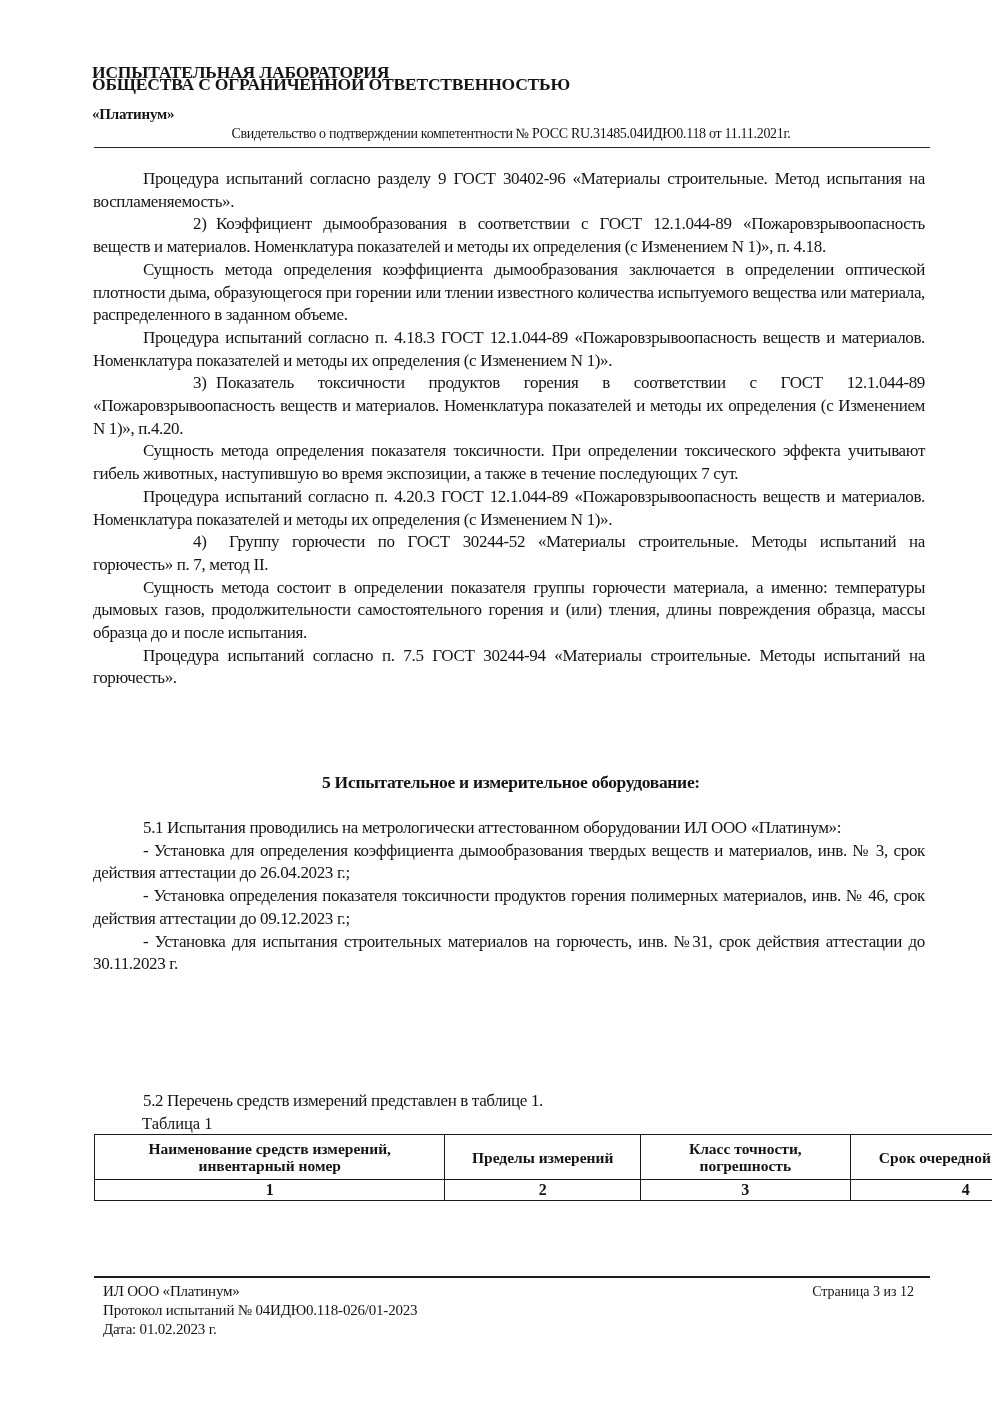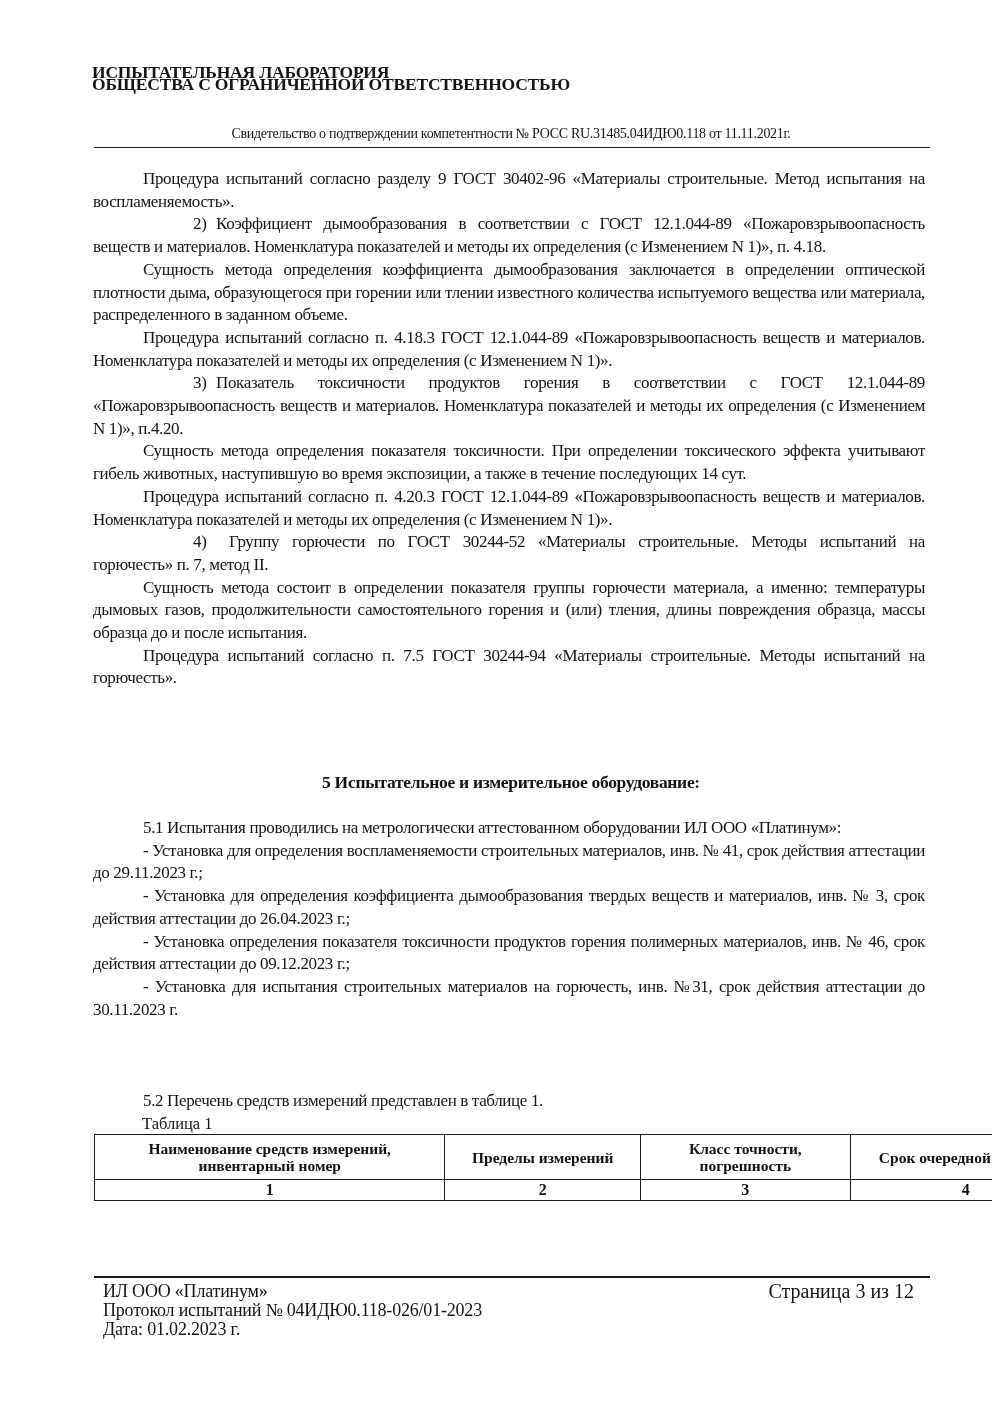--- a/index.html
+++ b/index.html
@@ -38,51 +38,51 @@
     table.t1 { position: absolute; left: 94px; top: 1134px; width: 988px;
                border-collapse: collapse; font-size: 14px; }
     table.t1 td, table.t1 th { border: 1px solid #1a1a1a; text-align: center; vertical-align: middle;
                                padding: 0 4px; }
     table.t1 th { font-weight: bold; font-size: 15.5px; line-height: 17px; height: 44px; }
     table.t1 tr.nums td { font-weight: bold; font-size: 16px; height: 20px; }
     table.t1 tr.data td { font-size: 14px; line-height: 16px; height: 38px; }
 
     
     .ftr-rule { position: absolute; left: 94px; top: 1276px; width: 836px; height: 2px; background: #1b1b1b; }
-    .ftr-left { position: absolute; left: 103px; top: 1282px; font-size: 18px; line-height: 19px; letter-spacing: -0.2px; }
-    .ftr-right { position: absolute; right: 78px; top: 1282px; font-size: 20px; line-height: 19px; }
+    .ftr-left { position: absolute; left: 103px; top: 1282px; font-size: 15px; line-height: 19px; letter-spacing: -0.2px; }
+    .ftr-right { position: absolute; right: 78px; top: 1282px; font-size: 14px; line-height: 19px; }
   </style>
 </head>
 <body>
 
 <div class="page">
 
   <div class="hdr hdr-line hdr-l1">ИСПЫТАТЕЛЬНАЯ ЛАБОРАТОРИЯ</div>
   <div class="hdr hdr-line hdr-l2">ОБЩЕСТВА С ОГРАНИЧЕННОЙ ОТВЕТСТВЕННОСТЬЮ</div>
+  <div class="hdr hdr-line hdr-l3">«Платинум»</div>
   <div class="hdr-cert">Свидетельство о подтверждении компетентности № РОСС RU.31485.04ИДЮ0.118 от 11.11.2021г.</div>
   <div class="hdr-rule"></div>
 
   <div class="body-text">
     <p>Процедура испытаний согласно разделу 9 ГОСТ 30402-96 «Материалы строительные. Метод испытания на воспламеняемость».</p>
     <p><span class="num">2)</span><span>Коэффициент дымообразования в соответствии с ГОСТ 12.1.044-89 «Пожаровзрывоопасность веществ и материалов. Номенклатура показателей и методы их определения (с Изменением N 1)», п. 4.18.</span></p>
     <p>Сущность метода определения коэффициента дымообразования заключается в определении оптической плотности дыма, образующегося при горении или тлении известного количества испытуемого вещества или материала, распределенного в заданном объеме.</p>
     <p>Процедура испытаний согласно п. 4.18.3 ГОСТ 12.1.044-89 «Пожаровзрывоопасность веществ и материалов. Номенклатура показателей и методы их определения (с Изменением N 1)».</p>
     <p><span class="num">3)</span><span>Показатель токсичности продуктов горения в соответствии с ГОСТ 12.1.044-89 «Пожаровзрывоопасность веществ и материалов. Номенклатура показателей и методы их определения (с Изменением N 1)», п.4.20.</span></p>
-    <p>Сущность метода определения показателя токсичности. При определении токсического эффекта учитывают гибель животных, наступившую во время экспозиции, а также в течение последующих 14 сут.</p>
+    <p>Сущность метода определения показателя токсичности. При определении токсического эффекта учитывают гибель животных, наступившую во время экспозиции, а также в течение последующих 7 сут.</p>
     <p>Процедура испытаний согласно п. 4.20.3 ГОСТ 12.1.044-89 «Пожаровзрывоопасность веществ и материалов. Номенклатура показателей и методы их определения (с Изменением N 1)».</p>
     <p><span class="num4">4)</span><span>Группу горючести по ГОСТ 30244-52 «Материалы строительные. Методы испытаний на горючесть» п. 7, метод II.</span></p>
     <p>Сущность метода состоит в определении показателя группы горючести материала, а именно: температуры дымовых газов, продолжительности самостоятельного горения и (или) тления, длины повреждения образца, массы образца до и после испытания.</p>
     <p>Процедура испытаний согласно п. 7.5 ГОСТ 30244-94 «Материалы строительные. Методы испытаний на горючесть».</p>
   </div>
 
   <div class="sec-title">5 Испытательное и измерительное оборудование:</div>
 
   <div class="body-text2">
     <p>5.1 Испытания проводились на метрологически аттестованном оборудовании ИЛ ООО «Платинум»:</p>
-    <p>- Установка для определения воспламеняемости строительных материалов, инв. № 41, срок действия аттестации до 29.11.2023 г.;</p>
     <p>- Установка для определения коэффициента дымообразования твердых веществ и материалов, инв. № 3, срок действия аттестации до 26.04.2023 г.;</p>
     <p>- Установка определения показателя токсичности продуктов горения полимерных материалов, инв. № 46, срок действия аттестации до 09.12.2023 г.;</p>
     <p>- Установка для испытания строительных материалов на горючесть, инв. №31, срок действия аттестации до 30.11.2023 г.</p>
   </div>
 
   <div class="p52">5.2 Перечень средств измерений представлен в таблице 1.</div>
 
   <div class="tbl-caption">Таблица 1</div>
   <table class="t1">
     <colgroup>

